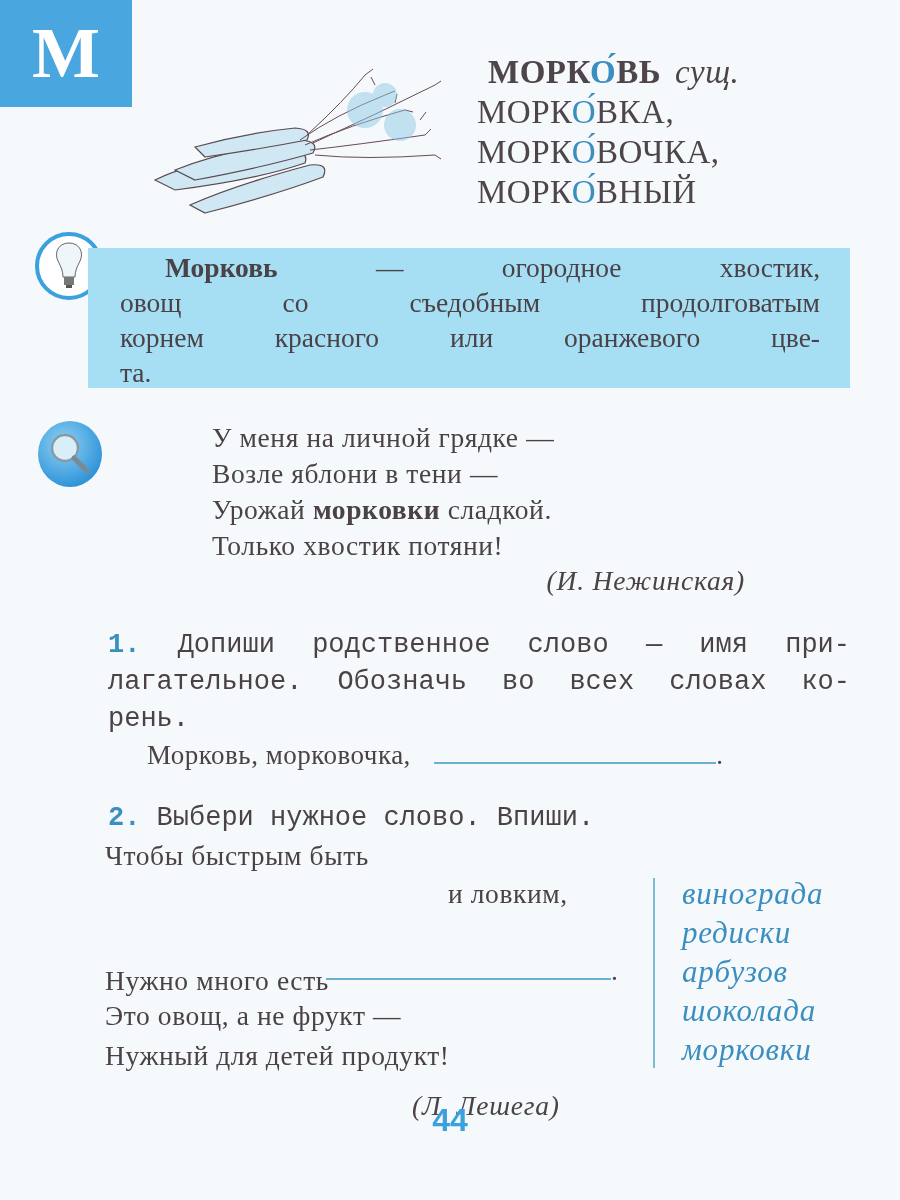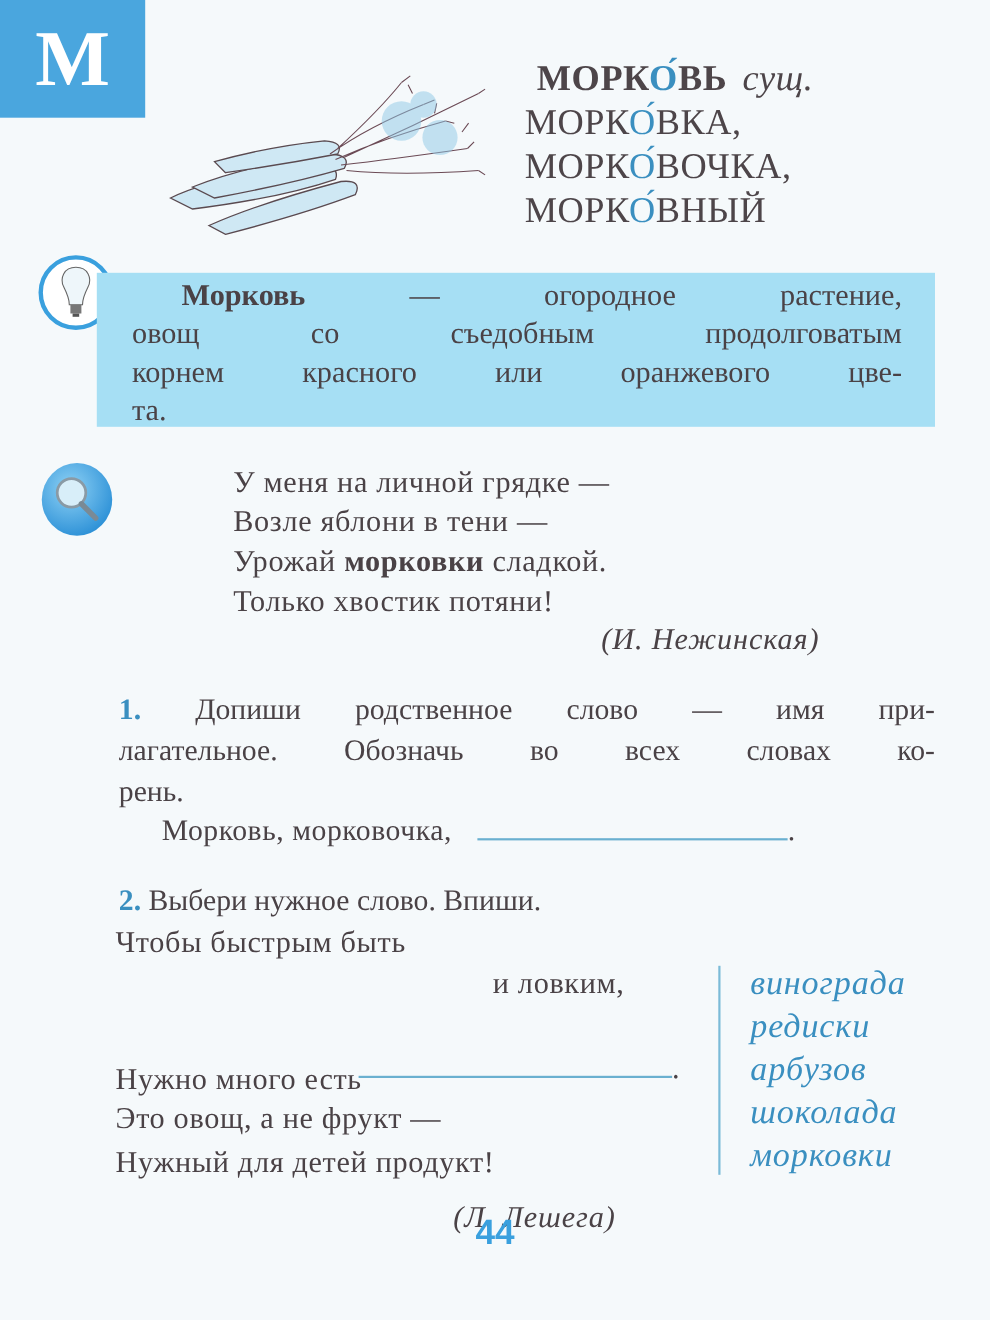--- a/index.html
+++ b/index.html
@@ -46,21 +46,21 @@
   }
   .poem .pl { display: block; white-space: nowrap; }
   .poem b { font-weight: bold; }
   .poem-author {
     position: absolute; right: 155px; top: 565px;
     font-size: 27.5px; font-style: italic; letter-spacing: 0.8px; white-space: nowrap;
   }
 
   .task {
     position: absolute; left: 108px; width: 742px;
-    font-family: Liberation Serif, serif;
+    font-family: Liberation Mono, monospace;
     font-size: 27px; line-height: 37px; color: #4a4246;
   }
   .task .tl { display: block; white-space: nowrap; text-align: justify; text-align-last: justify; height: 37px; }
   .task .tl.last { text-align-last: left; }
   .task-num { color: #3a8fc0; font-weight: bold; }
 
   .fill-line-1 {
     position: absolute; left: 147px; top: 740px; font-size: 27px; letter-spacing: 0.5px; white-space: nowrap;
   }
   .blank { display: inline-block; border-bottom: 2px solid #6ab0d0; vertical-align: baseline; height: 18px; }
@@ -111,21 +111,21 @@
 </div>
 
 <svg class="lamp-icon" viewBox="0 0 70 70">
   <ellipse cx="35" cy="35" rx="32" ry="32" fill="#fff" stroke="#3aa0de" stroke-width="4"></ellipse>
   <path d="M35 12 C24 12 20 22 24 30 C27 36 29 40 29 46 L41 46 C41 40 43 36 46 30 C50 22 46 12 35 12 Z" fill="#eef6fa" stroke="#666" stroke-width="1"></path>
   <rect x="30" y="46" width="10" height="8" fill="#777"></rect>
   <rect x="32" y="54" width="6" height="3" fill="#555"></rect>
 </svg>
 <div class="definition-box"></div>
 <div class="definition-text">
-  <span class="def-line first"><b>Морковь</b> <span>— огородное растение,</span></span>
+  <span class="def-line first"><b>Морковь</b> <span>— огородное хвостик,</span></span>
   <span class="def-line">овощ со съедобным продолговатым</span>
   <span class="def-line">корнем красного или оранжевого цве-</span>
   <span class="def-line last">та.</span>
 </div>
 
 <svg class="magnifier-icon" viewBox="0 0 70 70">
   <defs>
     <radialGradient id="mg" cx="40%" cy="35%" r="70%">
       <stop offset="0%" stop-color="#8fd2f5"></stop>
         <stop offset="100%" stop-color="#2a8fd6"></stop>

